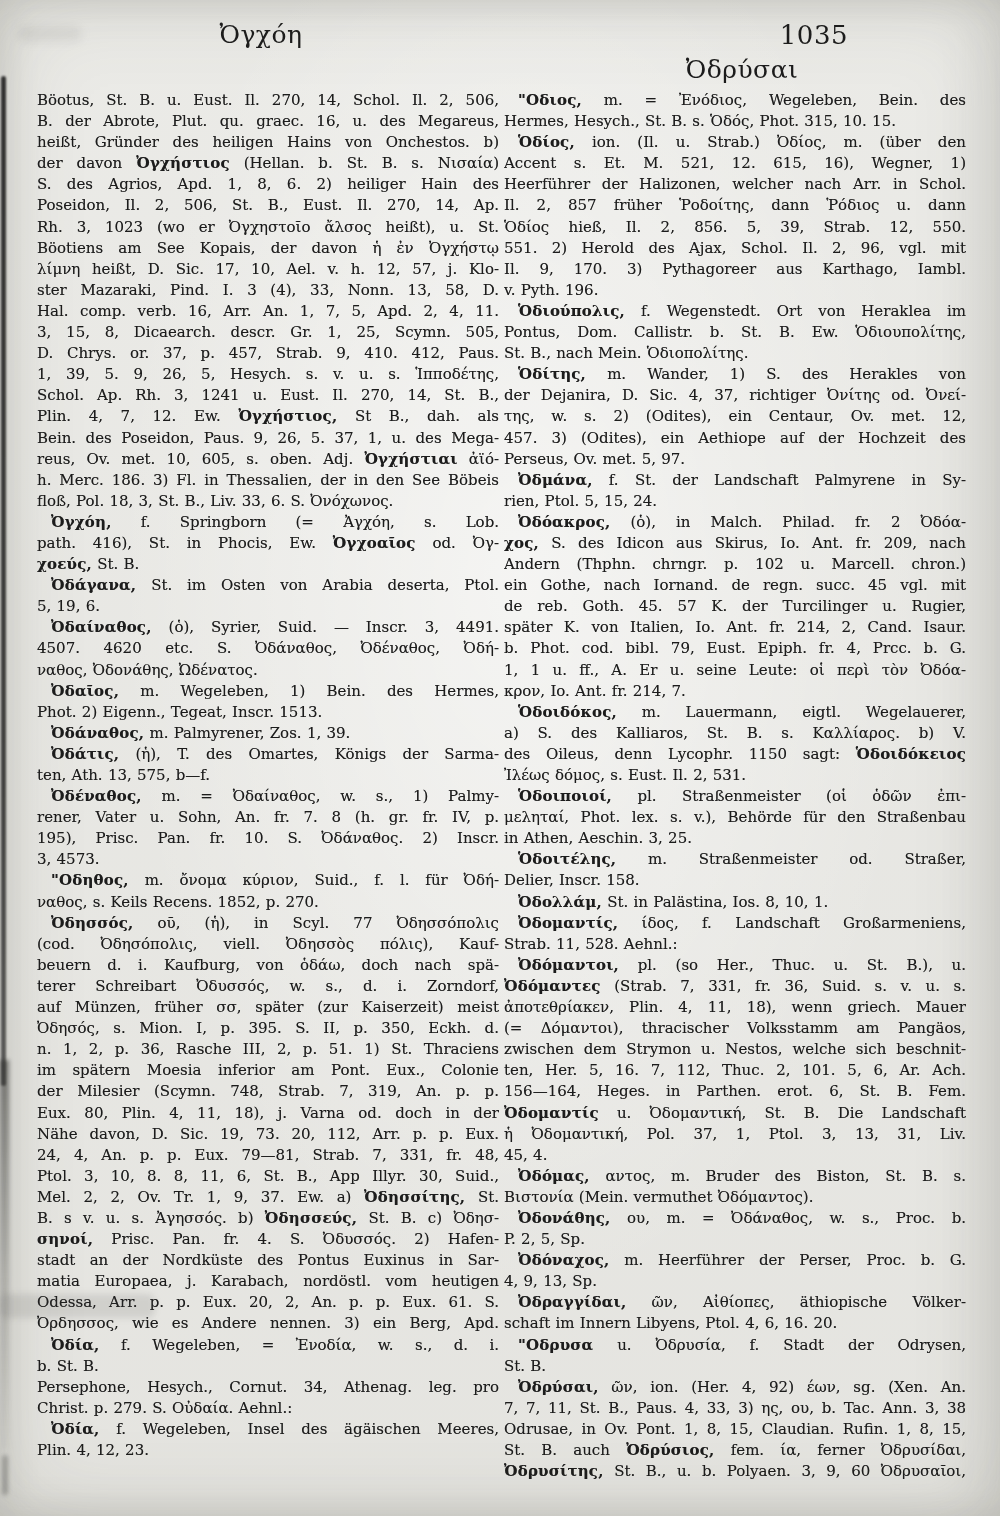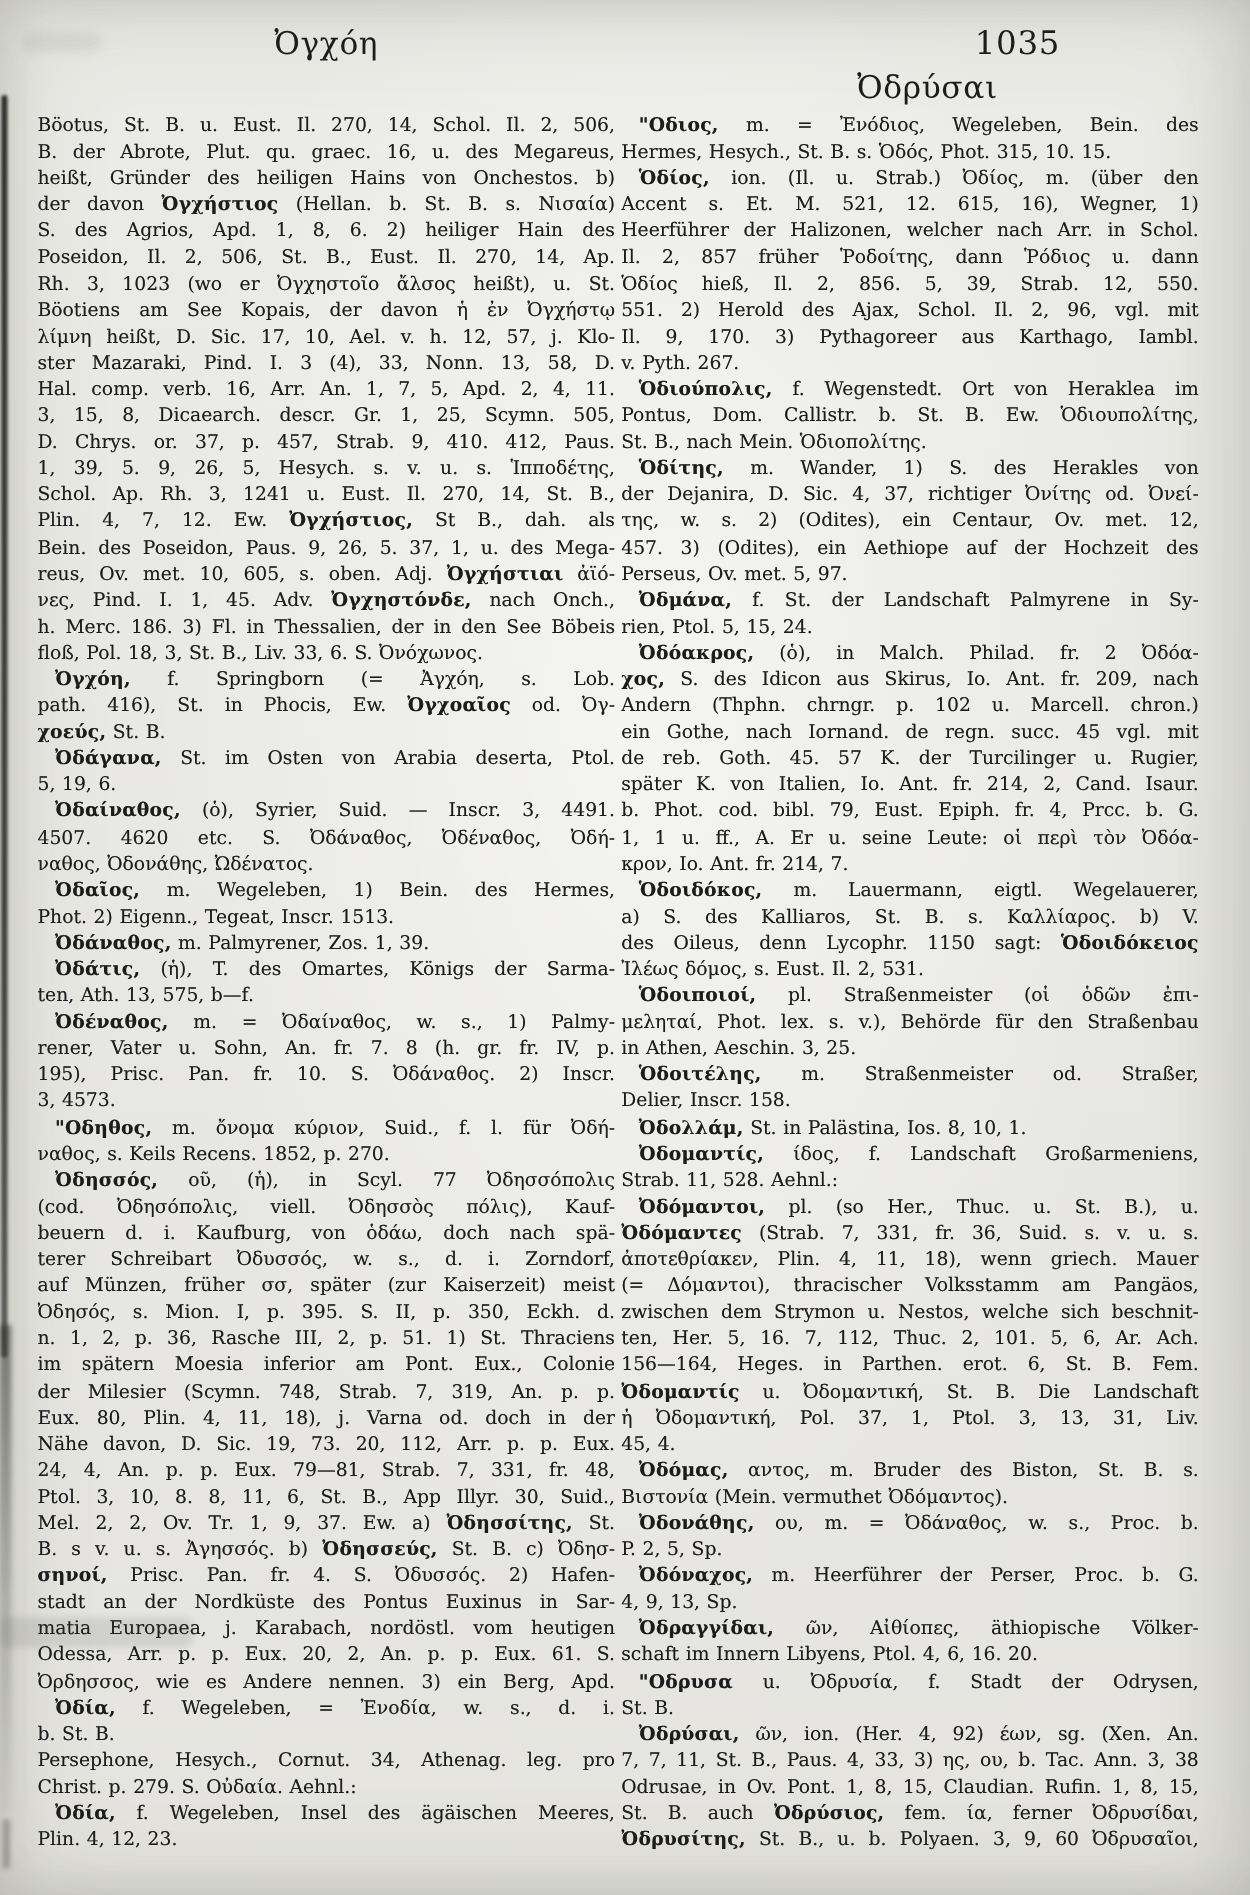--- a/index.html
+++ b/index.html
@@ -18,21 +18,21 @@
     position:absolute;inset:0;pointer-events:none;
     box-shadow:inset 0 0 90px rgba(90,85,70,.16), inset -18px 0 46px rgba(80,80,75,.10), inset 14px 0 30px rgba(60,60,55,.08);
   }
   .running-header{position:absolute;top:20px;left:0;width:904px;height:40px;}
   .rh{position:absolute;top:0;font-size:25px;letter-spacing:.5px;white-space:nowrap;}
   .rh-left{left:30px;width:462px;text-align:center;}
   .rh-right{left:511px;width:462px;text-align:center;margin-top:35px;}
   .rh-page{right:56px;text-align:right;font-size:26px;}
   .text-columns{
     position:absolute;top:90px;left:30px;width:943px;
-    display:flex;gap:5px;
+    display:flex;gap:5px;justify-content:center;
   }
   .col{width:462px;}
   .ln{
     font-size:15px;line-height:21.1px;height:21.1px;overflow:hidden;
     text-align:justify;text-align-last:justify;
     text-shadow:0 0 .4px rgba(20,20,20,.45);
     word-spacing:.5px;
   }
   .ln.end{text-align-last:left;}
   .ln.ind{text-indent:14px;}
@@ -69,21 +69,20 @@
       <div class="ln">λίμνη heißt, D. Sic. 17, 10, Ael. v. h. 12, 57, j. Klo-</div>
       <div class="ln">ster Mazaraki, Pind. I. 3 (4), 33, Nonn. 13, 58, D.</div>
       <div class="ln">Hal. comp. verb. 16, Arr. An. 1, 7, 5, Apd. 2, 4, 11.</div>
       <div class="ln">3, 15, 8, Dicaearch. descr. Gr. 1, 25, Scymn. 505,</div>
       <div class="ln">D. Chrys. or. 37, p. 457, Strab. 9, 410. 412, Paus.</div>
       <div class="ln">1, 39, 5. 9, 26, 5, Hesych. s. v. u. s. Ἱπποδέτης,</div>
       <div class="ln">Schol. Ap. Rh. 3, 1241 u. Eust. Il. 270, 14, St. B.,</div>
       <div class="ln"><span class="seg">Plin. 4, 7, 12. Ew. </span><span class="hw">Ὀγχήστιος,</span><span class="seg"> St B., dah. als</span></div>
       <div class="ln">Bein. des Poseidon, Paus. 9, 26, 5. 37, 1, u. des Mega-</div>
       <div class="ln"><span class="seg">reus, Ov. met. 10, 605, s. oben. Adj. </span><span class="hw">Ὀγχήστιαι</span><span class="seg"> ἀϊό-</span></div>
-      <div class="ln"><span class="seg">νες, Pind. I. 1, 45. Adv. </span><span class="hw">Ὀγχηστόνδε,</span><span class="seg"> nach Onch.,</span></div>
       <div class="ln">h. Merc. 186. 3) Fl. in Thessalien, der in den See Böbeis</div>
       <div class="ln end"><span class="seg"></span><span class="hw"></span><span class="seg">floß, Pol. 18, 3, St. B., Liv. 33, 6. S. Ὀνόχωνος.</span></div>
       <div class="ln ind"><span class="seg"></span><span class="hw">Ὀγχόη,</span><span class="seg"> f. Springborn (= Ἀγχόη, s. Lob.</span></div>
       <div class="ln"><span class="seg">path. 416), St. in Phocis, Ew. </span><span class="hw">Ὀγχοαῖος</span><span class="seg"> od. Ὀγ-</span></div>
       <div class="ln end"><span class="seg"></span><span class="hw">χοεύς,</span><span class="seg"> St. B.</span></div>
       <div class="ln ind"><span class="seg"></span><span class="hw">Ὀδάγανα,</span><span class="seg"> St. im Osten von Arabia deserta, Ptol.</span></div>
       <div class="ln end"><span class="seg"></span><span class="hw"></span><span class="seg">5, 19, 6.</span></div>
       <div class="ln ind"><span class="seg"></span><span class="hw">Ὀδαίναθος,</span><span class="seg"> (ὁ), Syrier, Suid. — Inscr. 3, 4491.</span></div>
       <div class="ln">4507. 4620 etc. S. Ὀδάναθος, Ὀδέναθος, Ὀδή-</div>
       <div class="ln end"><span class="seg"></span><span class="hw"></span><span class="seg">ναθος, Ὀδονάθης, Ὠδένατος.</span></div>
@@ -128,21 +127,21 @@
   <div class="col">
       <div class="ln ind"><span class="seg"></span><span class="hw">"Οδιος,</span><span class="seg"> m. = Ἐνόδιος, Wegeleben, Bein. des</span></div>
       <div class="ln end"><span class="seg"></span><span class="hw"></span><span class="seg">Hermes, Hesych., St. B. s. Ὁδός, Phot. 315, 10. 15.</span></div>
       <div class="ln ind"><span class="seg"></span><span class="hw">Ὁδίος,</span><span class="seg"> ion. (Il. u. Strab.) Ὀδίος, m. (über den</span></div>
       <div class="ln">Accent s. Et. M. 521, 12. 615, 16), Wegner, 1)</div>
       <div class="ln">Heerführer der Halizonen, welcher nach Arr. in Schol.</div>
       <div class="ln">Il. 2, 857 früher Ῥοδοίτης, dann Ῥόδιος u. dann</div>
       <div class="ln">Ὁδίος hieß, Il. 2, 856. 5, 39, Strab. 12, 550.</div>
       <div class="ln">551. 2) Herold des Ajax, Schol. Il. 2, 96, vgl. mit</div>
       <div class="ln">Il. 9, 170. 3) Pythagoreer aus Karthago, Iambl.</div>
-      <div class="ln end"><span class="seg"></span><span class="hw"></span><span class="seg">v. Pyth. 267.</span></div>
+      <div class="ln end"><span class="seg"></span><span class="hw"></span><span class="seg">v. Pyth. 196.</span></div>
       <div class="ln ind"><span class="seg"></span><span class="hw">Ὁδιούπολις,</span><span class="seg"> f. Wegenstedt. Ort von Heraklea im</span></div>
       <div class="ln">Pontus, Dom. Callistr. b. St. B. Ew. Ὁδιουπολίτης,</div>
       <div class="ln end"><span class="seg"></span><span class="hw"></span><span class="seg">St. B., nach Mein. Ὁδιοπολίτης.</span></div>
       <div class="ln ind"><span class="seg"></span><span class="hw">Ὁδίτης,</span><span class="seg"> m. Wander, 1) S. des Herakles von</span></div>
       <div class="ln">der Dejanira, D. Sic. 4, 37, richtiger Ὀνίτης od. Ὀνεί-</div>
       <div class="ln">της, w. s. 2) (Odites), ein Centaur, Ov. met. 12,</div>
       <div class="ln">457. 3) (Odites), ein Aethiope auf der Hochzeit des</div>
       <div class="ln end"><span class="seg"></span><span class="hw"></span><span class="seg">Perseus, Ov. met. 5, 97.</span></div>
       <div class="ln ind"><span class="seg"></span><span class="hw">Ὀδμάνα,</span><span class="seg"> f. St. der Landschaft Palmyrene in Sy-</span></div>
       <div class="ln end"><span class="seg"></span><span class="hw"></span><span class="seg">rien, Ptol. 5, 15, 24.</span></div>

